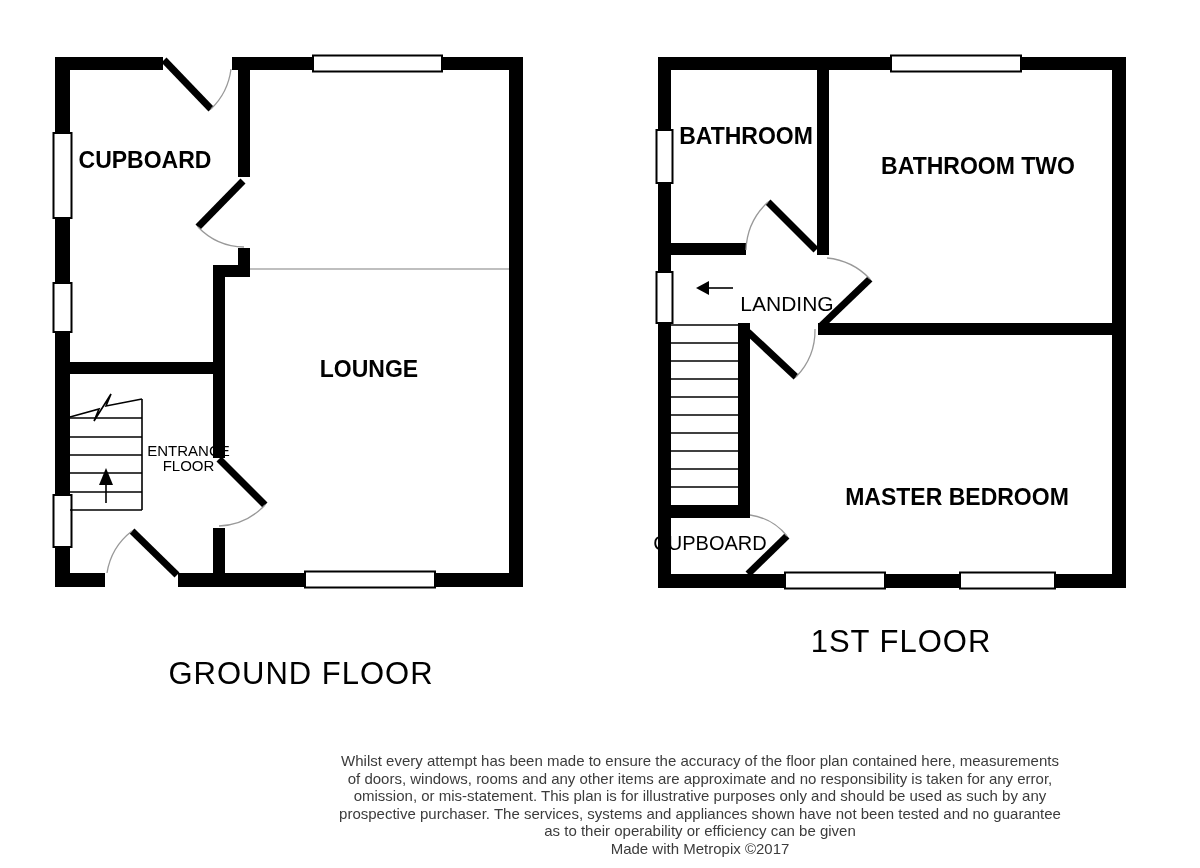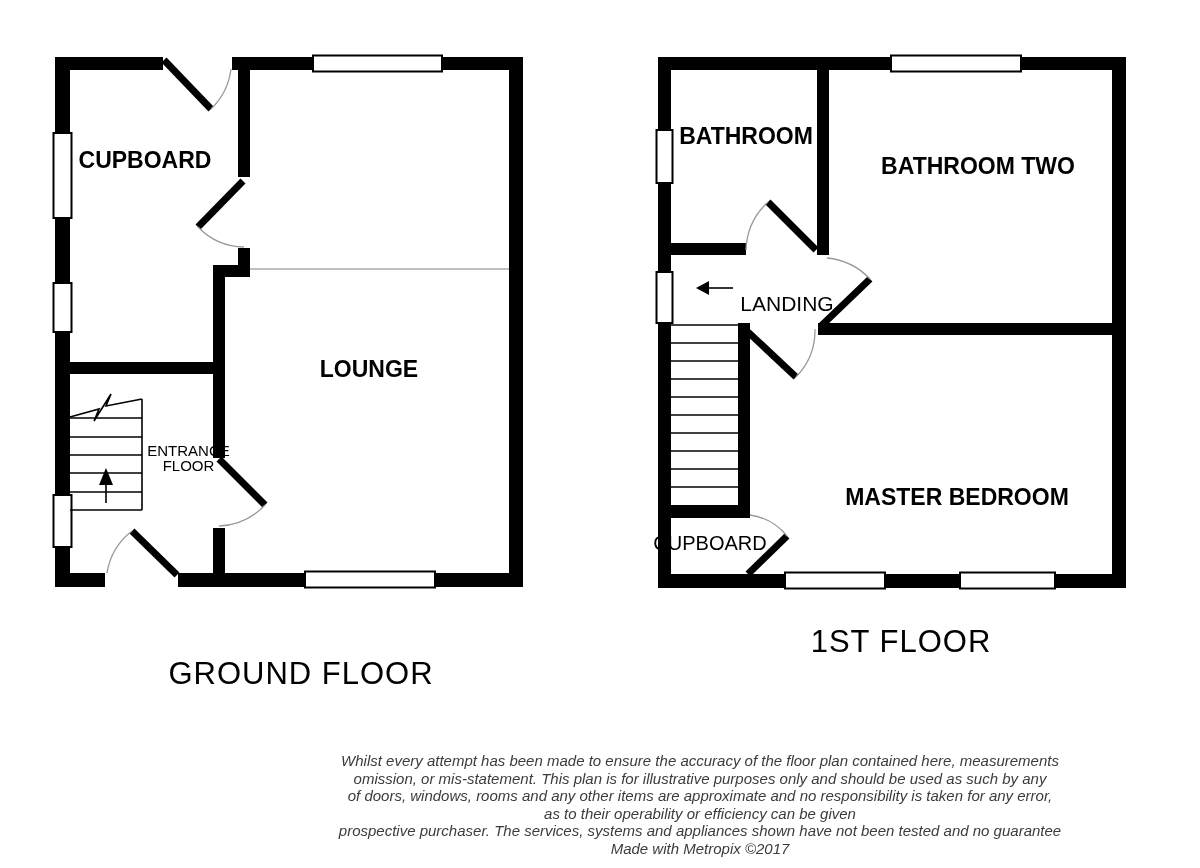--- a/index.html
+++ b/index.html
@@ -23,21 +23,20 @@
   .room-reg-sm{font-weight:normal;font-size:15px;line-height:15px;}
   .room-reg-md{font-weight:normal;font-size:20px;}
   .floor-title{font-weight:normal;font-size:31px;letter-spacing:1px;}
   .lbl span{display:block;margin-left:17px;}
   #disclaimer{
     position:absolute;
     left:300px;top:752px;width:800px;
     text-align:center;
     font-size:15px;line-height:17.5px;
     color:#3c3c3c;
-    font-style:italic;
   }
 </style>
 </head>
 <body>
 
 <div id="canvas">
 
   <svg id="plan-svg" width="1200" height="868" viewBox="0 0 1200 868">
 
     <g>
@@ -163,20 +162,20 @@
   <div class="lbl room-bold" style="left:978px;top:166px;">BATHROOM TWO</div>
   <div class="lbl room-reg-lg" style="left:787px;top:304px;">LANDING</div>
   <div class="lbl room-bold" style="left:957px;top:473px;margin-top:24px;">MASTER BEDROOM</div>
   <div class="lbl room-reg-md" style="left:710px;top:543px;">CUPBOARD</div>
 
   <div class="lbl floor-title" style="left:301px;top:674px;">GROUND FLOOR</div>
   <div class="lbl floor-title" style="left:901px;top:642px;">1ST FLOOR</div>
 
   <div id="disclaimer">
     <div>Whilst every attempt has been made to ensure the accuracy of the floor plan contained here, measurements</div>
+    <div>of doors, windows, rooms and any other items are approximate and no responsibility is taken for any error,</div>
     <div>omission, or mis-statement. This plan is for illustrative purposes only and should be used as such by any</div>
-    <div>of doors, windows, rooms and any other items are approximate and no responsibility is taken for any error,</div>
+    <div>prospective purchaser. The services, systems and appliances shown have not been tested and no guarantee</div>
     <div>as to their operability or efficiency can be given</div>
-    <div>prospective purchaser. The services, systems and appliances shown have not been tested and no guarantee</div>
     <div>Made with Metropix ©2017</div>
   </div>
 
 </div>
 
 </body></html>

